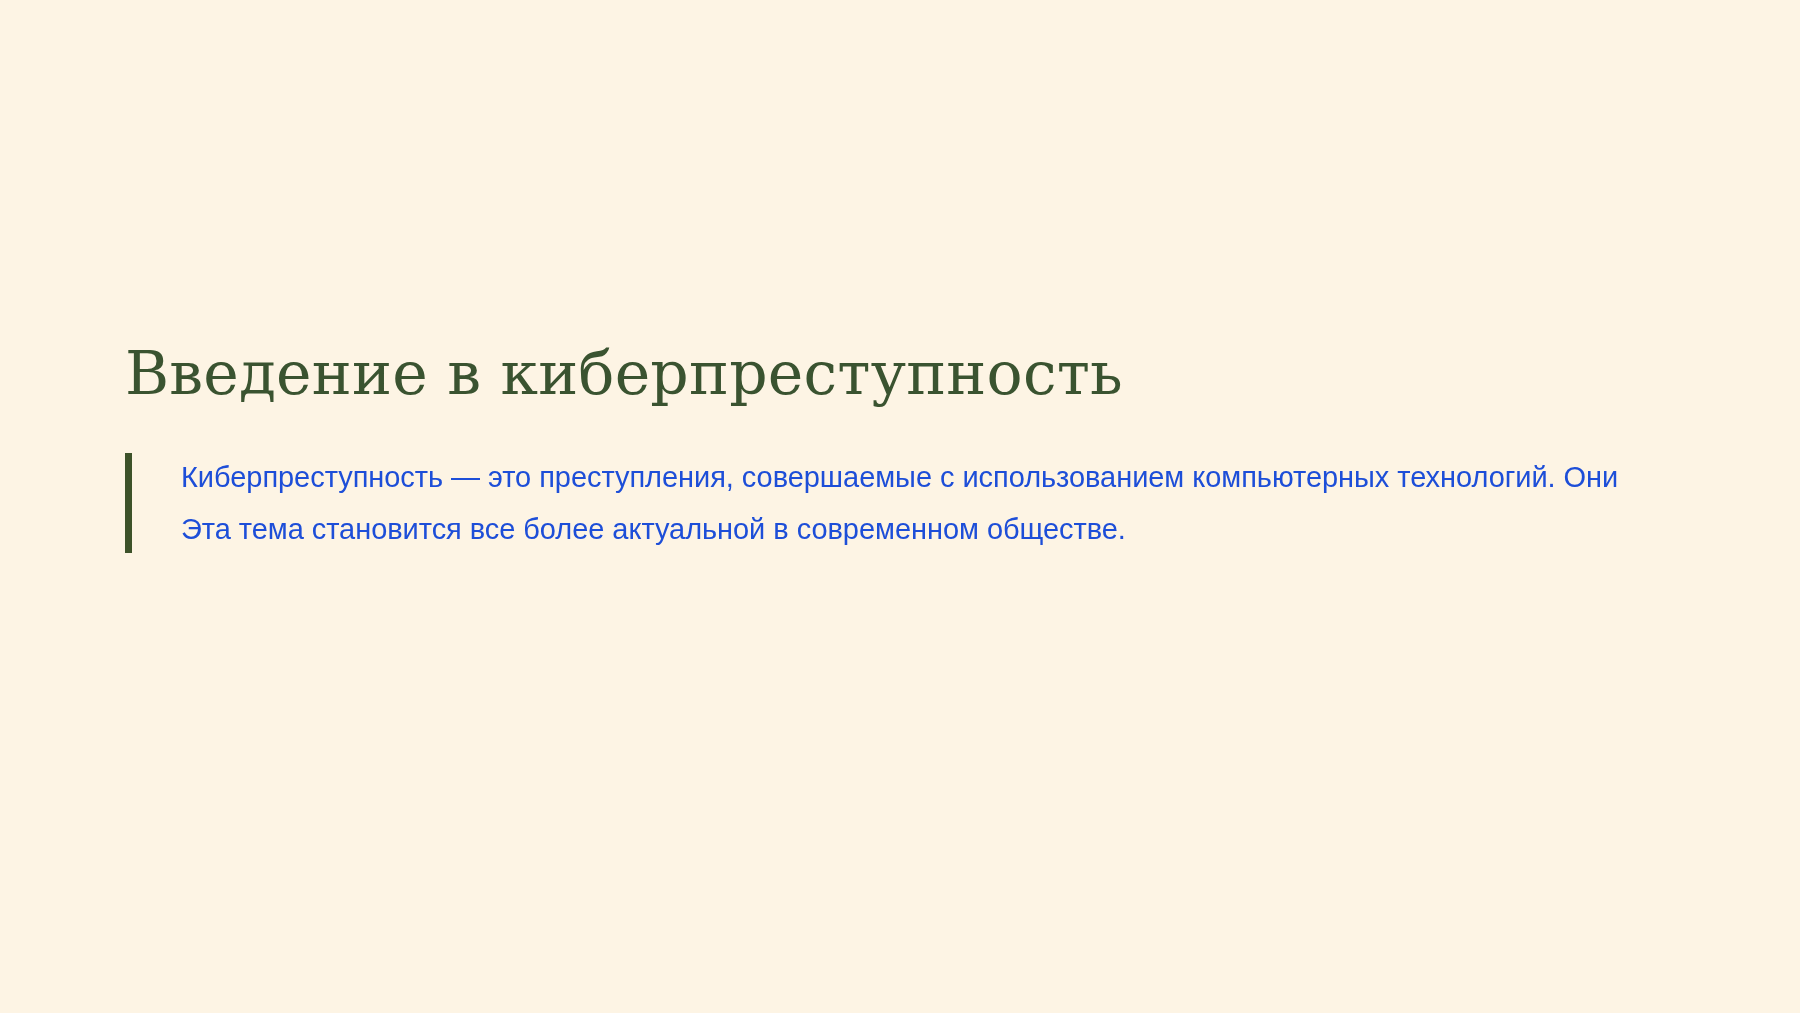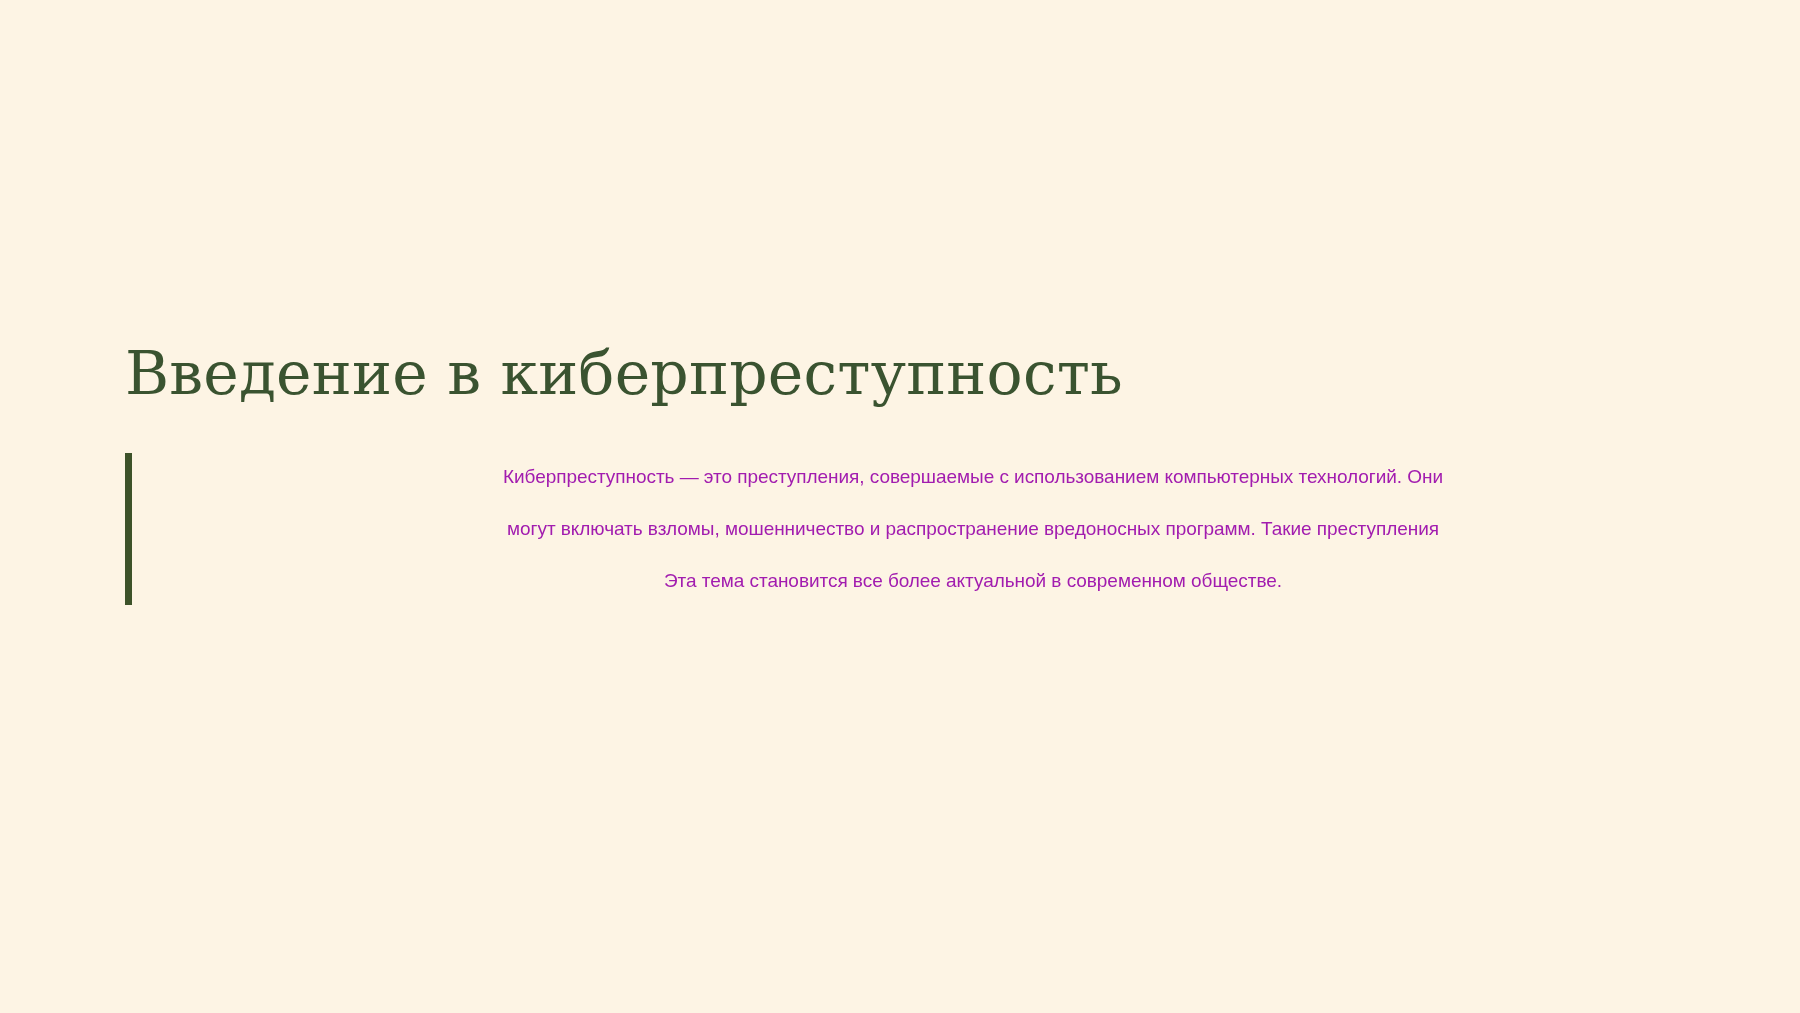--- a/index.html
+++ b/index.html
@@ -58,26 +58,25 @@
     bottom: 2px;
     width: 7px;
     background: #3d5229;
     border-radius: 0;
   }
 
   .body-text {
     margin: 0;
     padding: 0;
     font-family: "Liberation Sans", "DejaVu Sans", sans-serif;
-    font-size: 19px;
+    font-size: 29px;
     line-height: 52px;
-    color: #a21caf;
+    color: #1d4ed8;
     letter-spacing: -0.05px;
     max-width: 1600px;
-    text-align: center;
   }
 
   .body-text .ln {
     display: block;
     white-space: nowrap;
   }
 </style>
 </head>
 <body>
 
@@ -86,21 +85,20 @@
   <div class="content">
 
     <h1 class="page-title">Введение в киберпреступность</h1>
 
     <div class="quote-block">
 
       <span class="accent-bar"></span>
 
       <p class="body-text">
         <span class="ln">Киберпреступность — это преступления, совершаемые с использованием компьютерных технологий. Они</span>
-        <span class="ln">могут включать взломы, мошенничество и распространение вредоносных программ. Такие преступления</span>
         <span class="ln">Эта тема становится все более актуальной в современном обществе.</span>
       </p>
 
     </div>
 
   </div>
 
 </div>
 
 </body></html>

